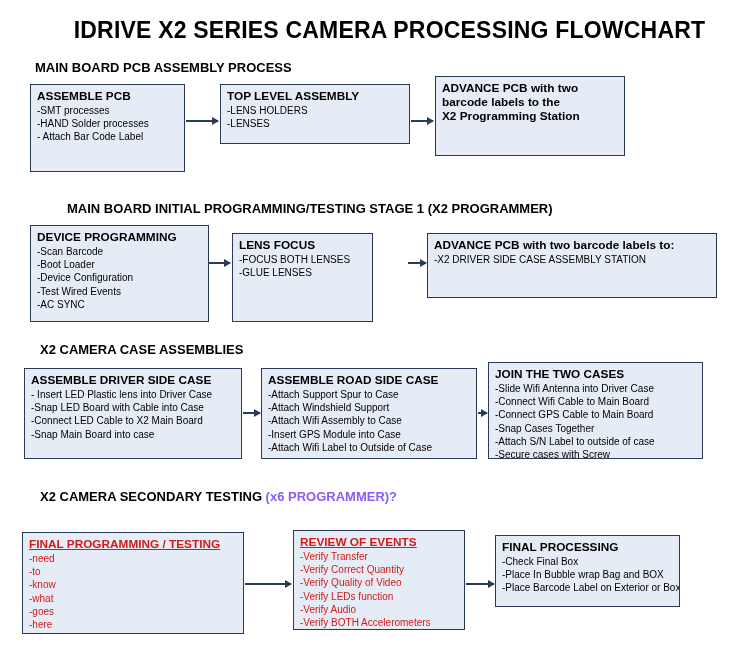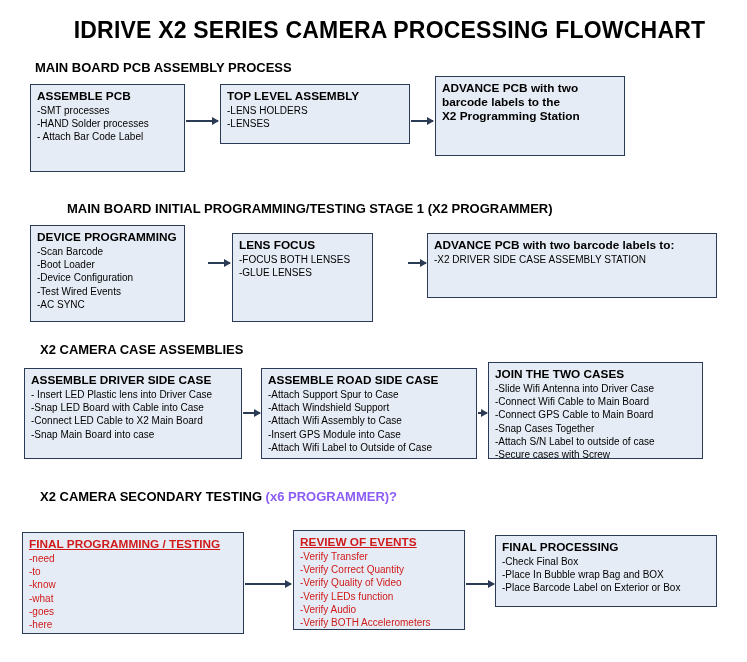--- a/index.html
+++ b/index.html
@@ -116,21 +116,21 @@
   <div class="box" style="left:435px; top:76px; width:190px; height:80px;">
     <div class="box-title">ADVANCE PCB with two
 barcode labels to the
 X2 Programming Station</div>
   </div>
 
   <div class="section-head" style="left:25px; top:201px;margin-left:32px;">
     <span>MAIN BOARD INITIAL PROGRAMMING/TESTING STAGE 1 (X2 PROGRAMMER)</span>
   </div>
 
-  <div class="box" style="left:30px; top:225px; width:155px; height:97px;">
+  <div class="box" style="left:30px; top:225px; width:179px; height:97px;">
     <div class="box-title">DEVICE PROGRAMMING</div>
     <div class="box-lines">
       <div>-Scan Barcode</div>
       <div>-Boot Loader</div>
       <div>-Device Configuration</div>
       <div>-Test Wired Events</div>
       <div>-AC SYNC</div>
     </div>
   </div>
 
@@ -220,21 +220,21 @@
       <div>-Verify Quality of Video</div>
       <div>-Verify LEDs function</div>
       <div>-Verify Audio</div>
       <div>-Verify BOTH Accelerometers</div>
       <div>-Test of accessory ports?</div>
     </div>
   </div>
 
   <div class="arrow" style="left:466px; top:583px; width:28px;"></div>
 
-  <div class="box" style="left:495px; top:535px; width:222px; height:72px;">
+  <div class="box" style="left:495px; top:535px; width:185px; height:72px;">
     <div class="box-title">FINAL PROCESSING</div>
     <div class="box-lines">
       <div>-Check Final Box</div>
       <div>-Place In Bubble wrap Bag and BOX</div>
       <div>-Place Barcode Label on Exterior or Box</div>
     </div>
   </div>
 
 </div>
 

